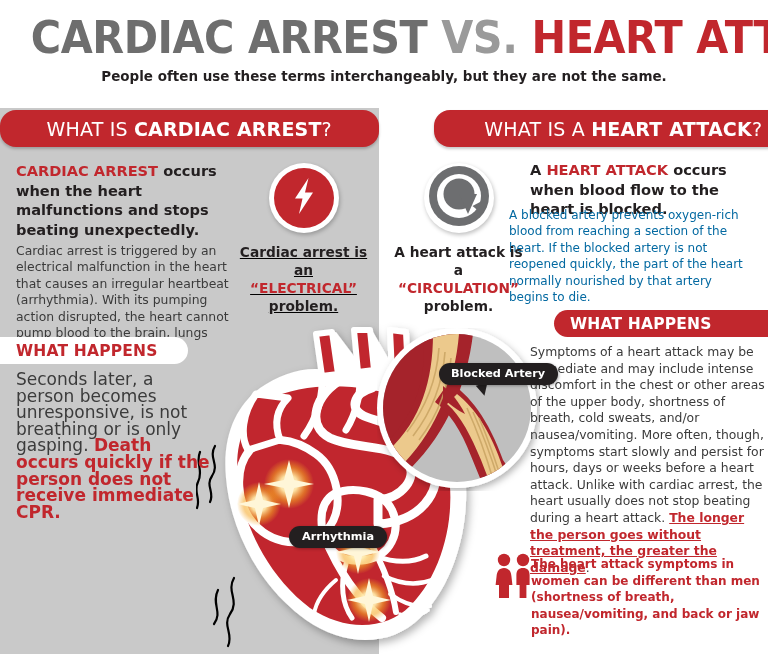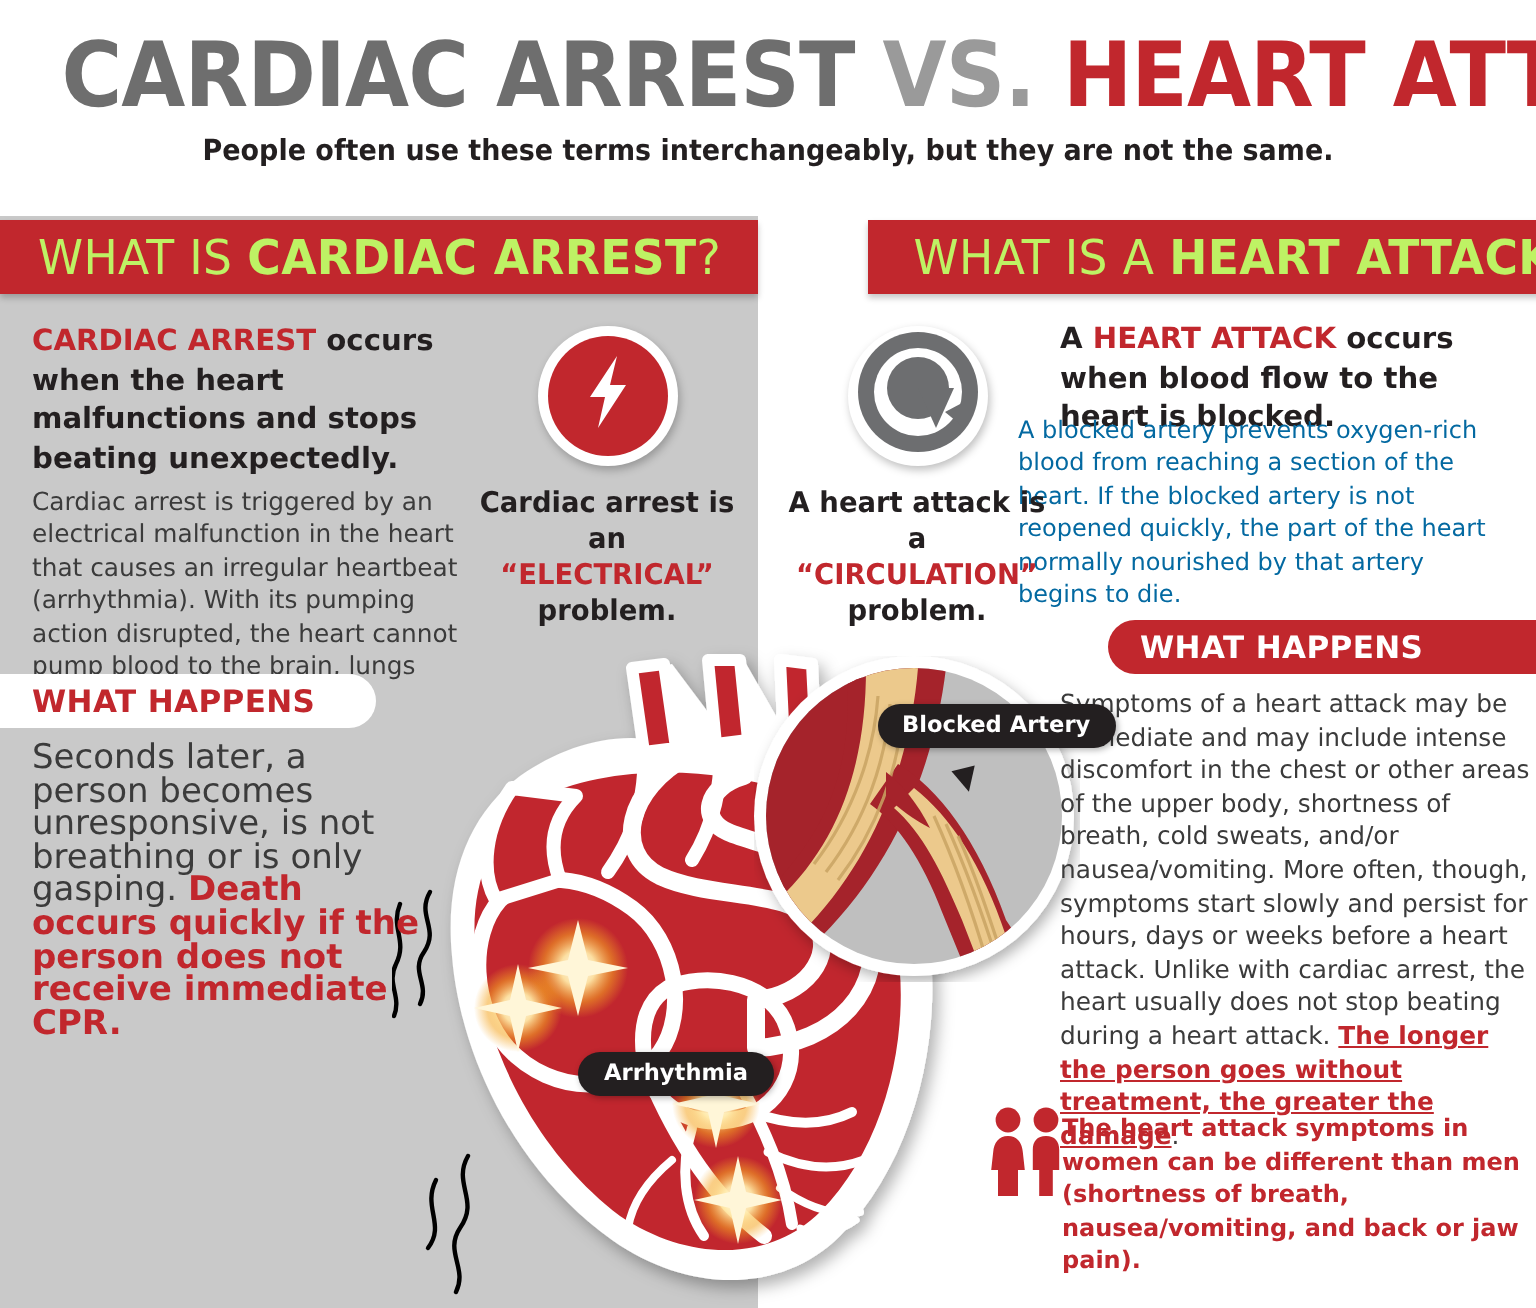--- a/index.html
+++ b/index.html
@@ -71,24 +71,25 @@
 
   
   .hdr-bar {
     position: absolute;
     height: 37px;
     background: #c1272d;
     z-index: 12;
     display: flex;
     align-items: center;
     justify-content: center;
-    color: #bef264;
-    font-size: 24px;
+    color: #ffffff;
+    font-size: 20px;
     letter-spacing: 0.2px;
     box-shadow: 0 2px 3px rgba(0,0,0,0.22);
+    border-radius: 16px;
   }
   #hdr-left  { top: 110px; left: 0;   width: 379px; }
   #hdr-right { top: 110px; left: 390px; width: 378px; margin-left: 44px; }
   .hdr-bar .hb { font-weight: bold; }
   .hdr-inner { transform: scaleX(0.95); white-space: nowrap; }
 
   
   #left-lead {
     position: absolute;
     top: 161px; left: 16px;
@@ -140,21 +141,21 @@
     z-index: 14;
   }
   #left-happens-body .em { color: #c1272d; font-weight: bold; }
 
   
   .icon-card {
     position: absolute;
     z-index: 16;
     text-align: center;
   }
-  #card-electrical { top: 163px; left: 236px; width: 135px; }
+  #card-electrical { top: 163px; left: 236px; width: 135px; text-decoration: underline; }
   #card-circ       { top: 163px; left: 391px; width: 135px; }
 
   .icon-disc {
     width: 70px; height: 70px;
     margin: 0 auto;
     border-radius: 50%;
     background: #ffffff;
     box-shadow: 1px 2px 4px rgba(0,0,0,0.25);
     display: flex;
     align-items: center;
@@ -271,21 +272,21 @@
     background: #231f20;
     color: #ffffff;
     border-radius: 11px;
     font-size: 11.3px;
     font-weight: bold;
     padding: 4px 13px 5px 13px;
     white-space: nowrap;
     z-index: 20;
     box-shadow: 1px 1px 3px rgba(0,0,0,0.3);
   }
-  #label-blocked  { top: 352px; left: 439px; padding-left: 12px; }
+  #label-blocked  { top: 363px; left: 439px; padding-left: 12px; }
   #label-arrhyth  { top: 526px; left: 289px; }
   .pill-tail {
     position: absolute;
     width: 0; height: 0;
     border-left: 6px solid transparent;
     border-right: 6px solid transparent;
     border-top: 12px solid #231f20;
     z-index: 19;
   }
   #tail-blocked { top: 384px; left: 477px; transform: rotate(-14deg); }

